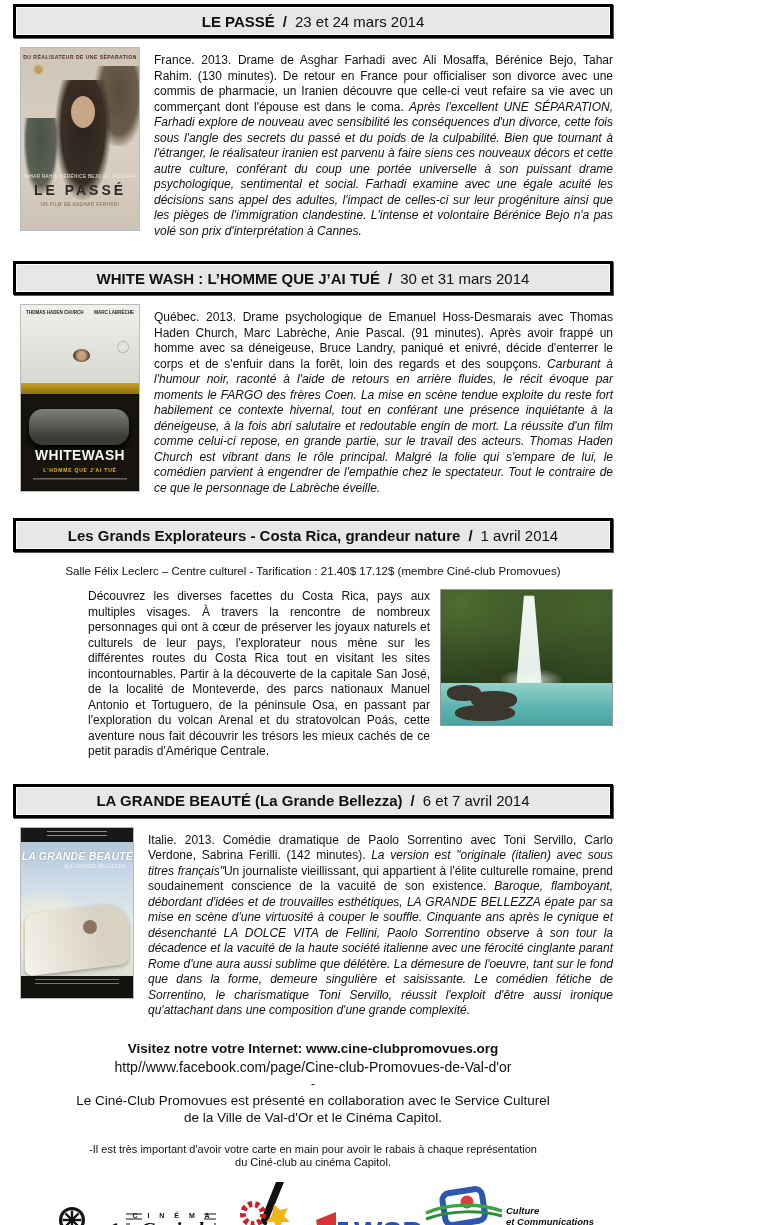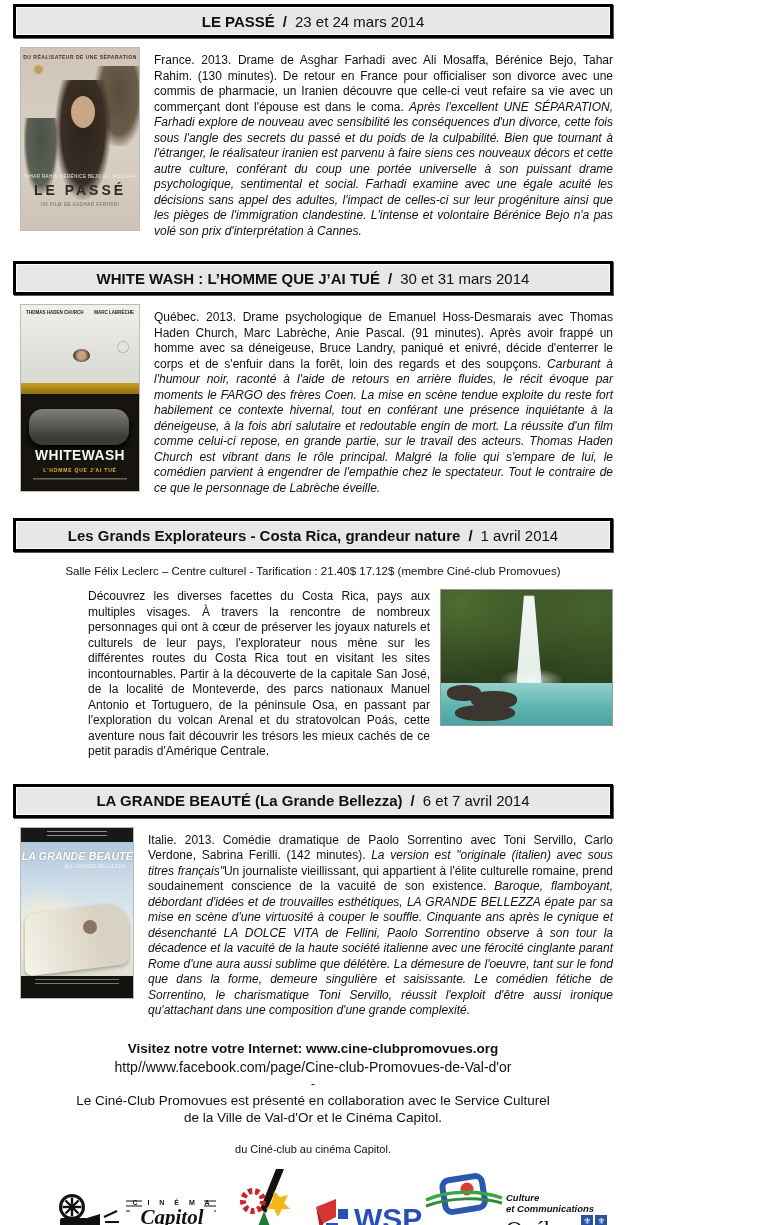--- a/index.html
+++ b/index.html
@@ -190,20 +190,21 @@
     <p class="body-text"><span>Italie. 2013. Comédie dramatique de Paolo Sorrentino avec Toni Servillo, Carlo Verdone, Sabrina Ferilli. (142 minutes). </span><span style="font-style: italic;">La version est "originale (italien) avec sous titres français"</span><span>Un journaliste vieillissant, qui appartient à l'élite culturelle romaine, prend soudainement conscience de la vacuité de son existence. </span><span style="font-style: italic;">Baroque, flamboyant, débordant d'idées et de trouvailles esthétiques, LA GRANDE BELLEZZA épate par sa mise en scène d'une virtuosité à couper le souffle. Cinquante ans après le cynique et désenchanté LA DOLCE VITA de Fellini, Paolo Sorrentino observe à son tour la décadence et la vacuité de la haute société italienne avec une férocité cinglante parant Rome d'une aura aussi sublime que délétère. La démesure de l'oeuvre, tant sur le fond que dans la forme, demeure singulière et saisissante. Le comédien fétiche de Sorrentino, le charismatique Toni Servillo, réussit l'exploit d'être aussi ironique qu'attachant dans une composition d'une grande complexité.</span></p>
   </div>
 
   <div class="footer">
     <div class="f-site">Visitez notre votre Internet: www.cine-clubpromovues.org</div>
     <div class="f-facebook">http//www.facebook.com/page/Cine-club-Promovues-de-Val-d'or</div>
     <div class="f-dash">-</div>
     <div class="f-collab">Le Ciné-Club Promovues est présenté en collaboration avec le Service Culturel</div>
     <div class="f-collab">de la Ville de Val-d'Or et le Cinéma Capitol.</div>
     <div class="f-note-block">
+      <div class="f-note">-Il est très important d'avoir votre carte en main pour avoir le rabais à chaque représentation</div>
       <div class="f-note">du Ciné-club au cinéma Capitol.</div>
     </div>
 
     <div class="logos-row">
 
       <div class="logo">
         <svg width="168" height="58" viewBox="0 0 168 58">
           <circle cx="22" cy="20" r="13" fill="#111"></circle>
           <circle cx="22" cy="20" r="10" fill="#fff"></circle>
           <circle cx="22" cy="20" r="3" fill="#111"></circle>

